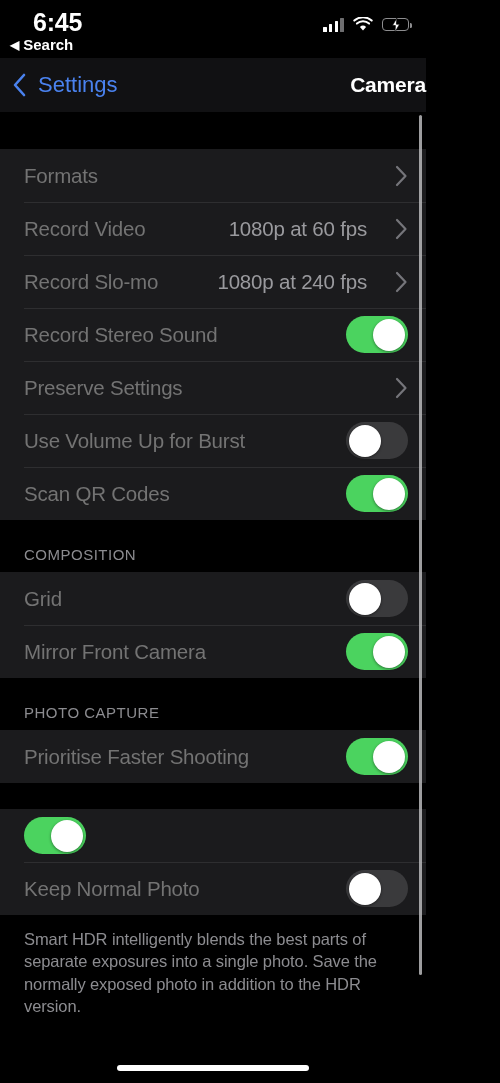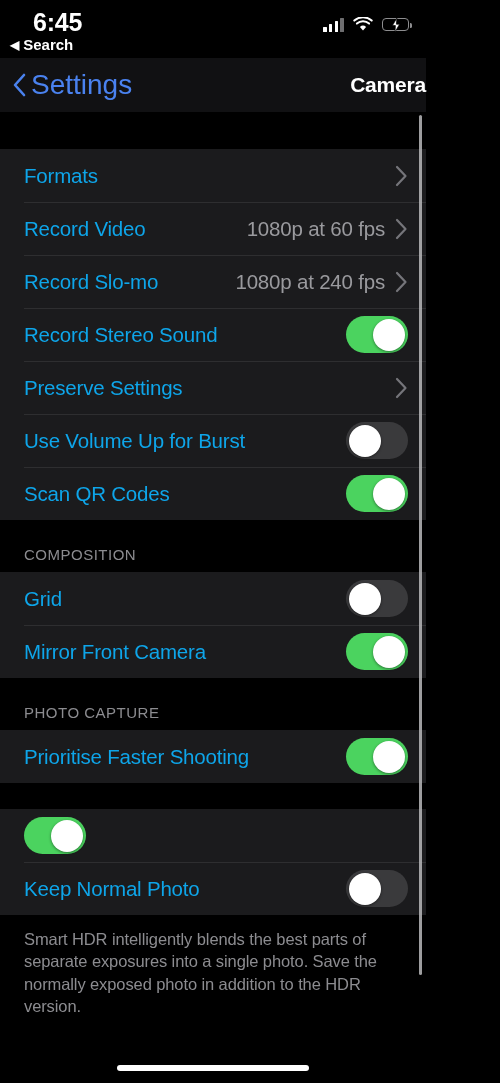--- a/index.html
+++ b/index.html
@@ -56,22 +56,22 @@
     position:absolute; left:50%; top:50%; transform:translate(-50%,-50%);
     width:12px; height:14px;
   }
 
   
   .navbar {
     position:relative; height:54px; background:#111113;
     display:flex; align-items:center;
   }
   .nav-back {
-    position:absolute; left:12px; display:flex; align-items:center; gap:5px;
-    color:#4a82ef; font-size:28px; cursor:pointer;justify-content:center;
+    position:absolute; left:12px; display:flex; align-items:center; gap:12px;
+    color:#4a82ef; font-size:22px; cursor:pointer;justify-content:center;
   }
   .nav-back svg { display:block; }
   .nav-title {
     width:100%; text-align:right; color:#fff;
     font-size:21px; font-weight:bold; letter-spacing:-0.2px;
   }
 
   
   .content { position:relative; background:#000; }
   .gap { background:#000; }
@@ -80,26 +80,26 @@
     position:relative; height:53px;
     display:flex; align-items:center;
     padding:0 18px 0 24px;
     background:#1b1b1d;
   }
   .row + .row::before {
     content:""; position:absolute; left:24px; right:0; top:0;
     height:1px; background:#2e2e30;
   }
   .row-label {
-    color:#0ea5e9; font-size:20.5px; letter-spacing:-0.2px; flex:1;
+    color:#737373; font-size:20.5px; letter-spacing:-0.2px; flex:1;
     white-space:nowrap;
   }
   .row-value {
     color:#9a9a9e; font-size:20.5px; letter-spacing:-0.2px;
-    margin-right:10px; white-space:nowrap;
+    margin-right:28px; white-space:nowrap;
   }
   .chevron { color:#75757a; display:flex; align-items:center; }
   .chevron svg { display:block; }
 
   
   .toggle {
     width:62px; height:37px; border-radius:19px; position:relative;
     flex:0 0 auto; cursor:pointer; transition:background .15s;
   }
   .toggle.on  { background:#4bd35f; }

